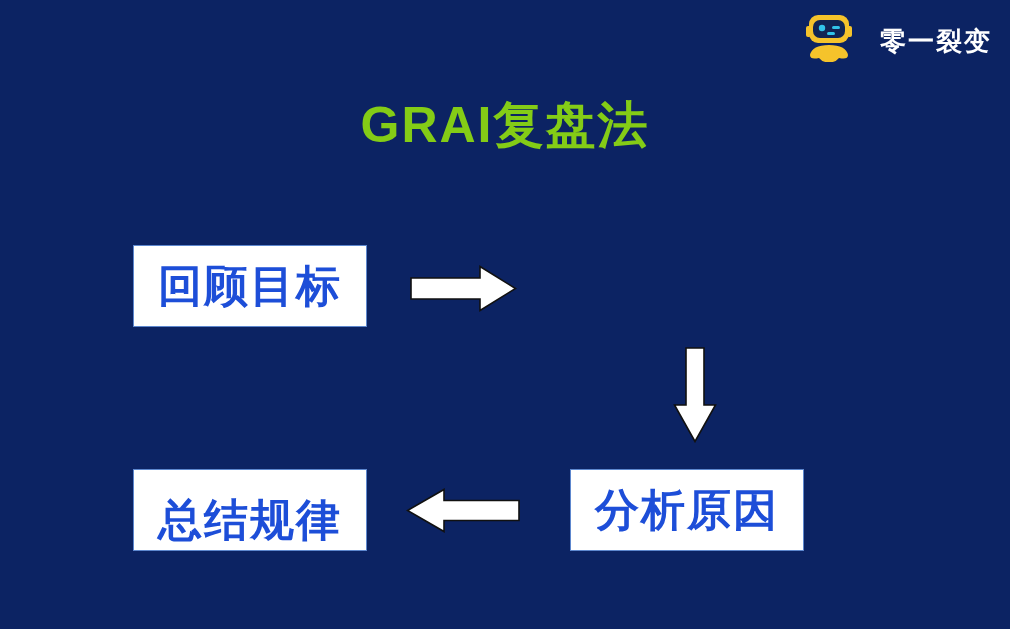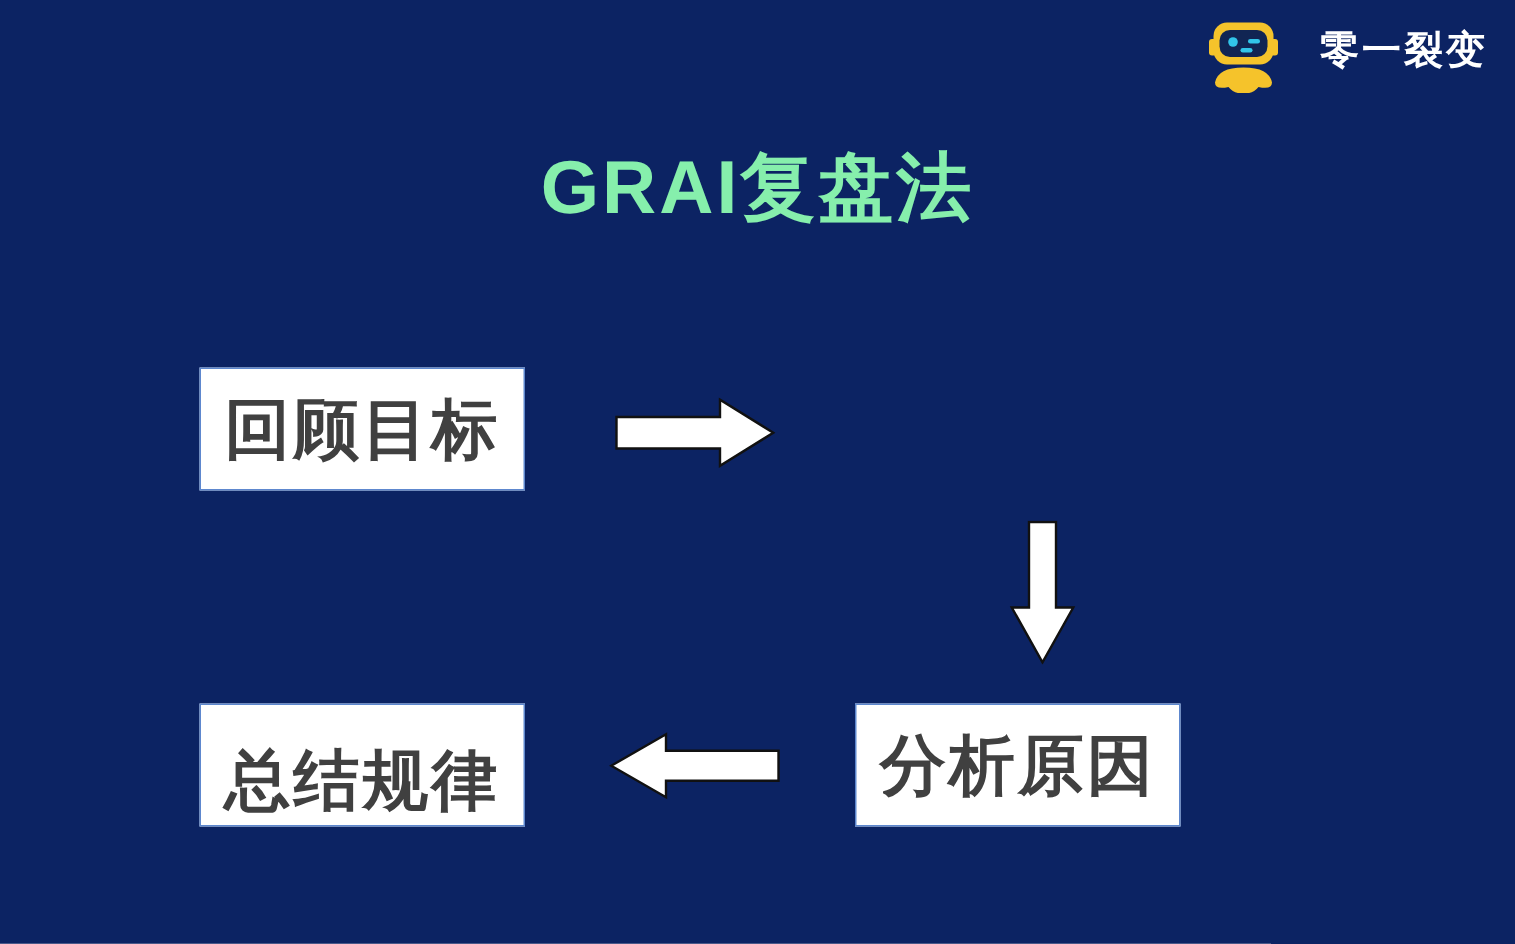--- a/index.html
+++ b/index.html
@@ -9,53 +9,53 @@
     width: 1010px;
     height: 629px;
     background: #0C2363;
     overflow: hidden;
   }
   .brand {
     position: absolute;
     top: 14px;
     right: 18px;
     display: flex;
-    align-items: flex-start;
+    align-items: center;
     gap: 28px;
   }
   .brand-name {
     color: #FFFFFF;
     font-size: 26px;
     font-weight: bold;
     letter-spacing: 2px;
     line-height: 1;
     padding-top: 6px;
   }
   .slide-title {
     position: absolute;
     top: 92px;
     left: 0;
     width: 100%;
     text-align: center;
-    color: #86efac;
+    color: #84cc16;
     font-size: 50px;
     font-weight: bold;
     letter-spacing: 2px;
   }
   .flow-box {
     position: absolute;
-    width: 217px;
+    width: 234px;
     height: 82px;
     background: #FFFFFF;
     border: 1.5px solid #5D87CE;
     box-sizing: border-box;
     display: flex;
     align-items: center;
     justify-content: center;
-    color: #404040;
+    color: #1d4ed8;
     font-size: 44px;
     font-weight: bold;
     letter-spacing: 2px;
   }
   #box1 { left: 133px; top: 245px; }
   #box2 { left: 570px; top: 245px; }
   #box3 { left: 570px; top: 469px; }
   #box4 { left: 133px; top: 469px; align-items: flex-end; }
   .arrow { position: absolute; }
   #arrow-right { left: 410px; top: 265px; }

